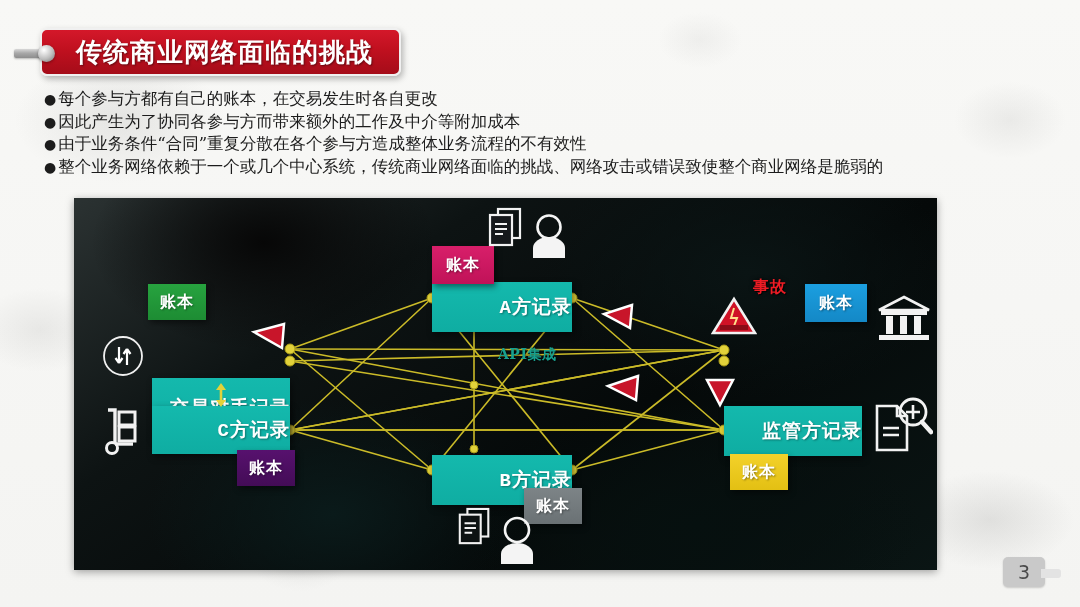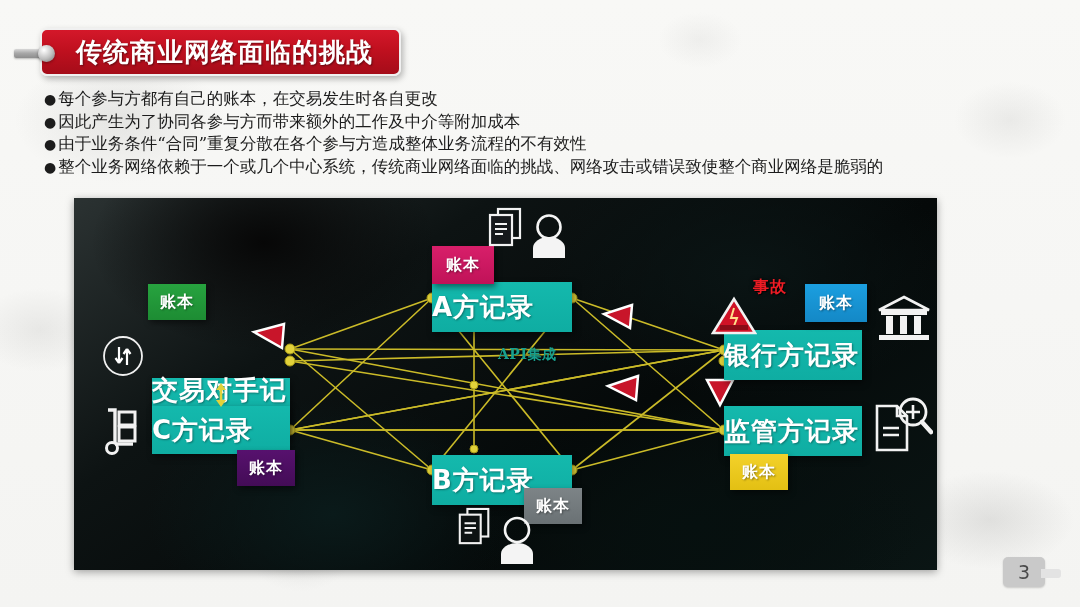--- a/index.html
+++ b/index.html
@@ -69,25 +69,26 @@
       radial-gradient(ellipse 320px 170px at 72% 88%, #06100f 0%, rgba(6,16,15,0) 72%),
       linear-gradient(145deg,#2b3232 0%, #0d1313 30%, #050909 62%, #0a1514 100%);
     box-shadow:0 2px 8px rgba(0,0,0,.35);
     overflow:hidden;
   }
   .diagram svg.net{position:absolute;inset:0;width:100%;height:100%;}
 
   .node{
     position:absolute;
     background:linear-gradient(180deg,#14b9ad 0%,#0fada2 100%);
-    display:flex;align-items:center;justify-content:flex-start;
-    color:#ffffff;font-weight:bold;font-size:26px;letter-spacing:1px;
+    display:flex;align-items:center;justify-content:flex-end;
+    color:#ffffff;font-weight:bold;font-size:19px;letter-spacing:1px;
     text-shadow:1px 1px 2px rgba(0,0,0,.35);
     box-shadow:2px 3px 7px rgba(0,0,0,.45);
     z-index:4;
+    font-family:Liberation Mono, monospace;
   }
   .tag{
     position:absolute;z-index:5;
     display:flex;align-items:center;justify-content:center;
     color:#fff;font-weight:bold;font-size:16px;letter-spacing:1px;
     text-shadow:1px 1px 2px rgba(0,0,0,.4);
     box-shadow:2px 3px 6px rgba(0,0,0,.45);
   }
   .tag-green{background:linear-gradient(180deg,#27a33f,#1d8c33);}
   .tag-pink{background:linear-gradient(180deg,#d81f6a,#c01258);}
@@ -212,23 +213,20 @@
   </div>
   <div class="node" style="left:78px;top:208px;width:138px;height:48px;">
     <span>C方记录</span>
   </div>
   <div class="node" style="left:358px;top:84px;width:140px;height:50px;">
     <span>A方记录</span>
   </div>
   <div class="node" style="left:358px;top:257px;width:140px;height:50px;">
     <span>B方记录</span>
   </div>
-  <div class="node" style="left:650px;top:132px;width:138px;height:50px;">
-    <span>银行方记录</span>
-  </div>
   <div class="node" style="left:650px;top:208px;width:138px;height:50px;">
     <span>监管方记录</span>
   </div>
 
   <div class="tag tag-green" style="left:74px;top:86px;width:58px;height:36px;">
     <span>账本</span>
   </div>
   <div class="tag tag-pink" style="left:358px;top:48px;width:62px;height:38px;">
     <span>账本</span>
   </div>

